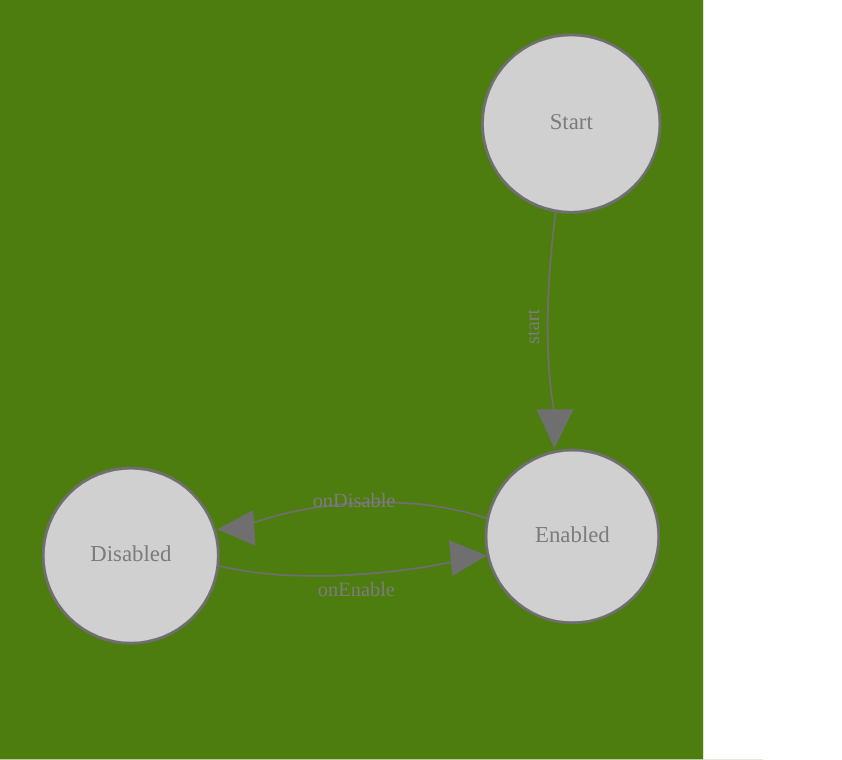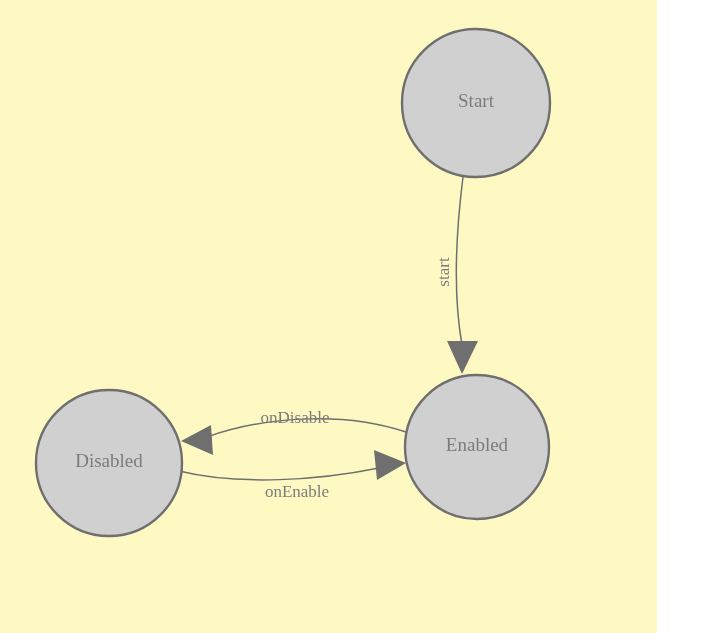--- a/index.html
+++ b/index.html
@@ -6,23 +6,23 @@
   html, body {
     margin: 0;
     padding: 0;
     background: #ffffff;
   }
   body {
     font-family: "Liberation Serif", "DejaVu Serif", serif;
   }
   #canvas {
     position: relative;
-    width: 657px;
+    width: 586px;
     height: 633px;
-    background: #fef9c3;
+    background: #4d7c0f;
     overflow: hidden;
     text-align: center;
   }
   #diagram-svg {
     position: absolute;
     left: 0;
     top: 0;
     width: 702px;
     height: 633px;
     display: block;

